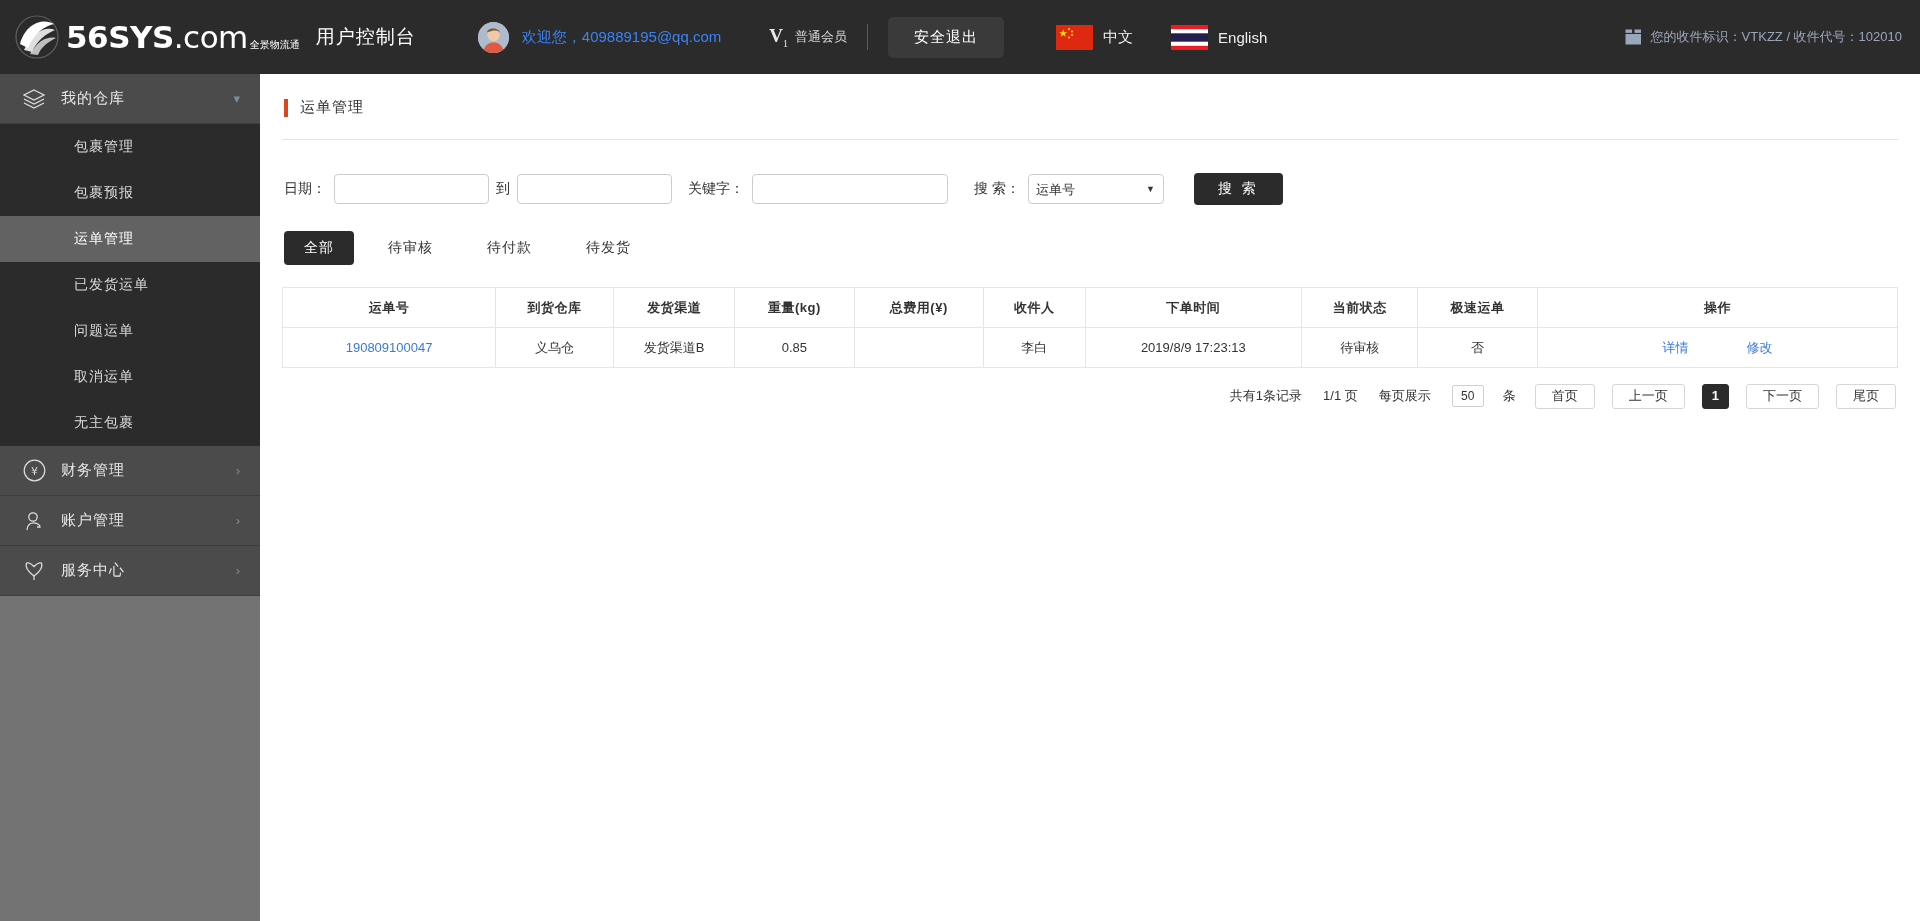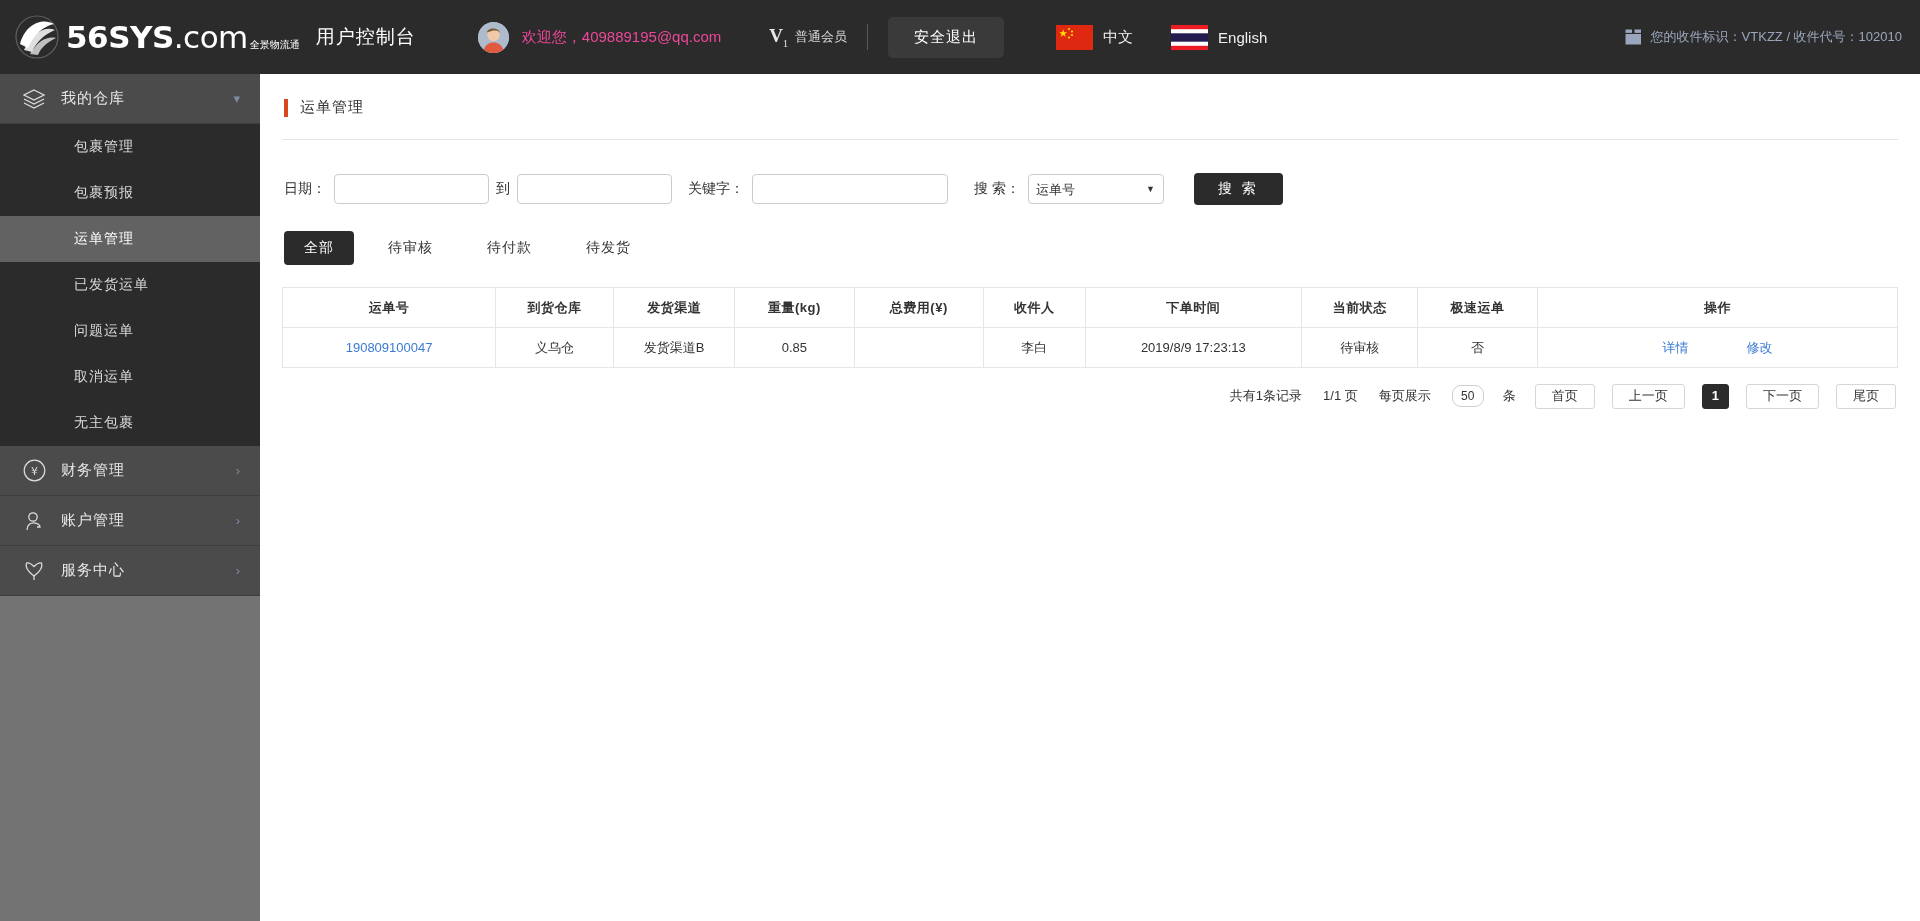--- a/index.html
+++ b/index.html
@@ -70,21 +70,21 @@
   }
   .avatar {
     width: 31px; height: 31px;
     border-radius: 50%;
     background: #b9c4d4;
     overflow: hidden;
     position: relative;
     flex: none;
   }
   .welcome {
-    color: #ec4899;
+    color: #3b82f6;
     font-size: 15px;
     margin-left: 13px;
     white-space: nowrap;
   }
   .vip {
     display: flex;
     align-items: center;
     margin-left: 48px;
   }
   .vip-glyph {
@@ -307,21 +307,21 @@
     justify-content: flex-end;
     gap: 17px;
     padding: 16px 2px 0 0;
     font-size: 13px;
     color: #333;
   }
   .pager .info { margin-right: 4px; }
   .pager .pg-input {
     width: 32px; height: 22px;
     border: 1px solid #cfcfcf;
-    border-radius: 9px;
+    border-radius: 2px;
     text-align: center;
     font-size: 12px;
     color: #333;
     font-family: "Liberation Sans", sans-serif;
     outline: none;
     padding: 0;
   }
   .pager .unit { margin: 0 2px; }
   .pg-btn {
     border: 1px solid #d6d6d6;

